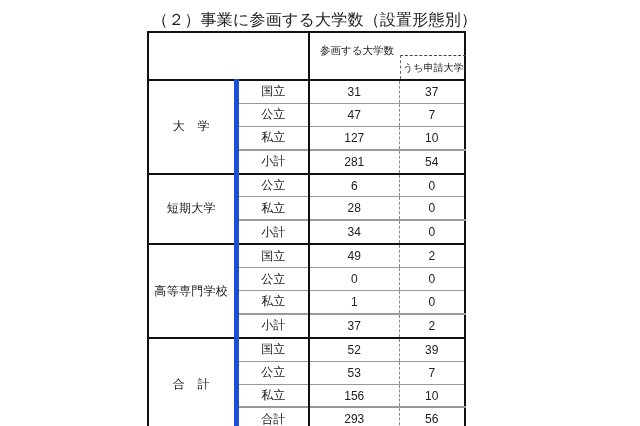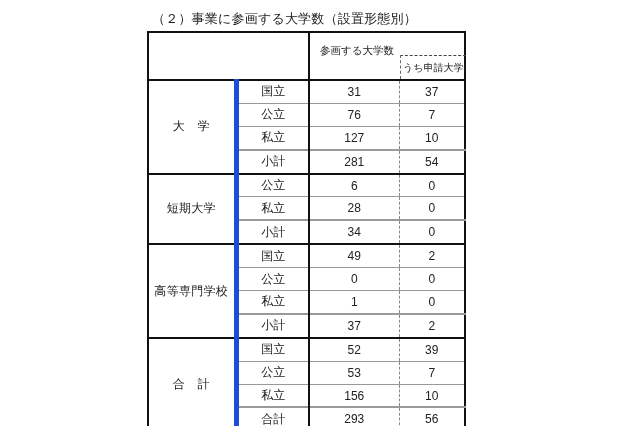--- a/index.html
+++ b/index.html
@@ -1,18 +1,18 @@
 <!DOCTYPE html>
 <html><head>
   <meta charset="utf-8">
   <style>
     html, body { margin: 0; padding: 0; background: #ffffff; }
     body { width: 640px; height: 426px; position: relative; overflow: hidden;
       font-family: "DejaVu Sans", "Liberation Sans", sans-serif; color: #222; }
-    .caption { position: absolute; left: 152px; top: 10px; font-size: 13px; letter-spacing: 0.2px; color: #222; white-space: nowrap; }
+    .caption { position: absolute; left: 152px; top: 10px; font-size: 16px; letter-spacing: 0.2px; color: #222; white-space: nowrap; }
     table.main { position: absolute; left: 147px; top: 31px; width: 317px; border-collapse: collapse; border: 2px solid #111; table-layout: fixed; }
     table.main td { padding: 0; text-align: center; vertical-align: middle; font-size: 12px; height: 21.9px; }
     col.c-group { width: 88px; }
     col.c-type { width: 73px; }
     col.c-val1 { width: 90px; }
     col.c-val2 { width: 66px; }
     tr.header td { height: 46px; border-bottom: 2px solid #111; }
     td.header-blank { border-right: 2px solid #111; }
     td.header-values { position: relative; }
     .h-main { position: absolute; left: 10px; top: 11px; font-size: 10.5px; white-space: nowrap; }
@@ -46,21 +46,21 @@
     </tr>
 
     <tr>
       <td class="group" rowspan="4">大　学</td>
       <td class="type">国立</td>
       <td class="v1">31</td>
       <td class="v2">37</td>
     </tr>
     <tr>
       <td class="type">公立</td>
-      <td class="v1">76</td>
+      <td class="v1">47</td>
       <td class="v2">7</td>
     </tr>
     <tr>
       <td class="type">私立</td>
       <td class="v1">127</td>
       <td class="v2">10</td>
     </tr>
     <tr class="subtotal last">
       <td class="type">小計</td>
       <td class="v1">281</td>

